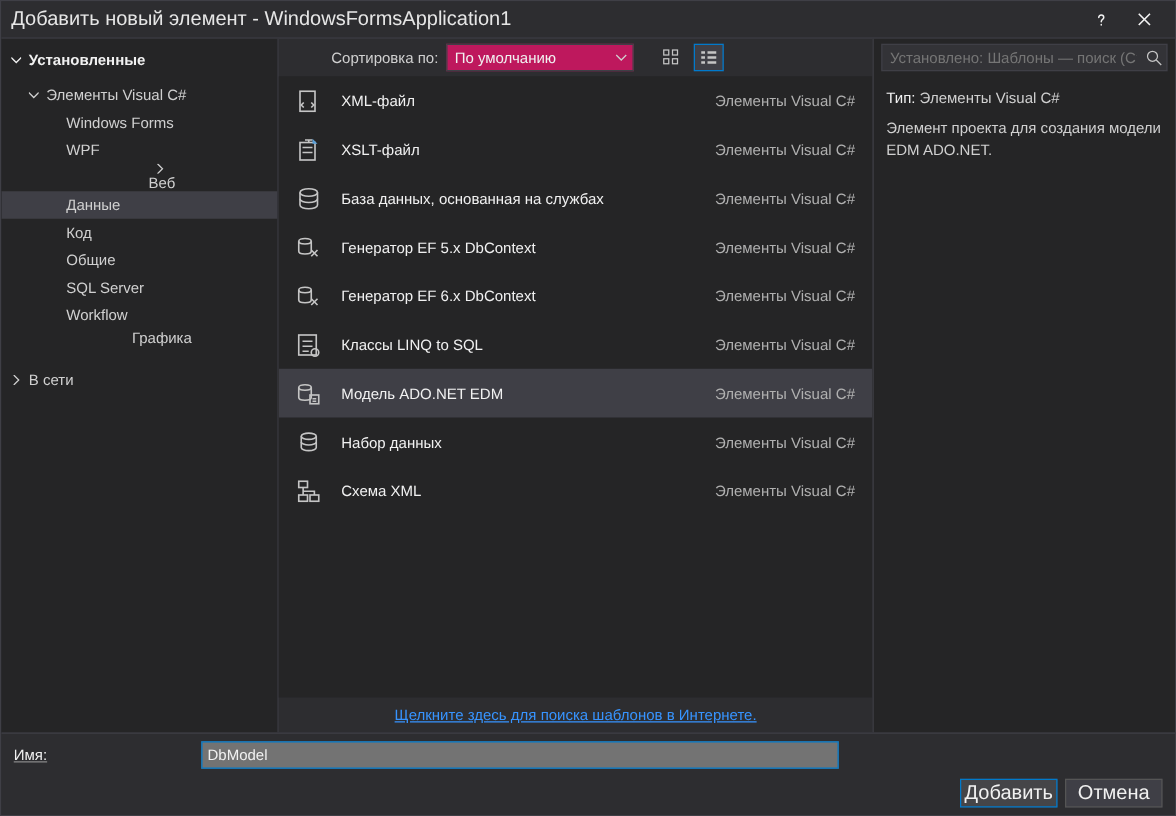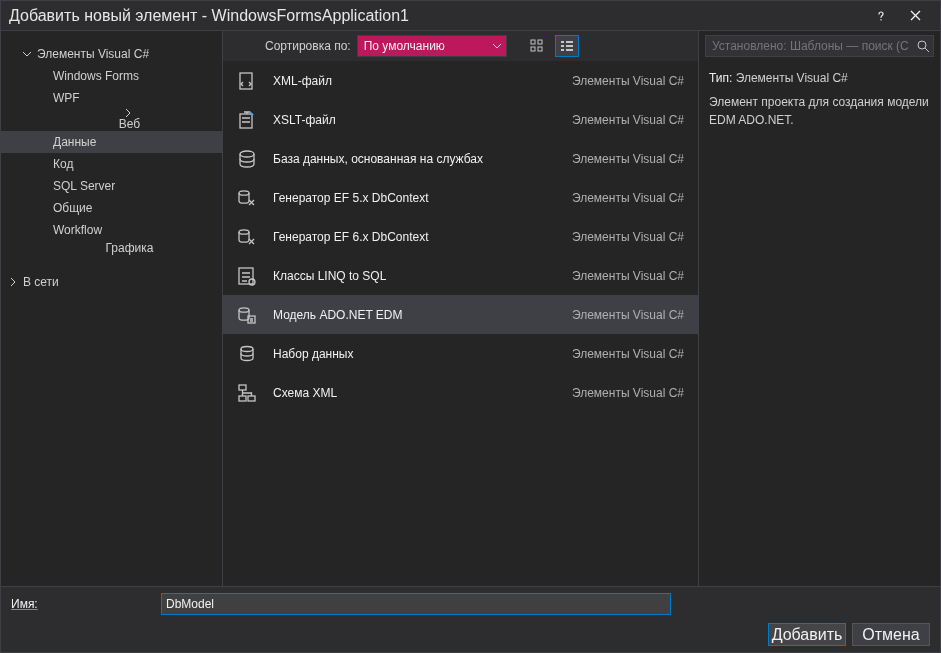--- a/index.html
+++ b/index.html
@@ -154,21 +154,21 @@
     padding: 6px 10px;
     display: flex; flex-direction: column;
     gap: 8px;
     background: #2d2d30;
   }
   .name-row { display: flex; align-items: center; gap: 10px; }
   .name-label { text-decoration: underline; text-decoration-color: #888; width: 140px; }
   .name-input {
     flex: 0 0 510px;
     height: 22px;
-    background: #404040;
+    background: #737373;
     border: 1px solid #007acc;
     color: #f1f1f1;
     padding: 0 4px;
     font-size: 12px;
   }
   .button-row { display: flex; justify-content: flex-end; gap: 6px; }
   .btn {
     min-width: 78px; height: 23px;
     background: #3f3f46;
     border: 1px solid #555;
@@ -192,20 +192,28 @@
     <svg width="11" height="11" viewBox="0 0 11 11">
         <path d="M1 1l9 9M10 1l-9 9" stroke-width="1.3"></path>
       </svg>
   </div>
 </div>
 
 <div class="dialog-body">
   <div class="main-area">
 
     <div class="tree">
+      <div class="tree-row header">
+        <span class="expander">
+            <svg width="8" height="8" viewBox="0 0 8 8">
+              <path d="M0 2l4 4 4-4" fill="none" stroke="#f1f1f1"></path>
+            </svg>
+          </span>
+        <span>Установленные</span>
+      </div>
       <div style="height:6px"></div>
       <div class="tree-row indent-1">
         <span class="expander">
             <svg width="8" height="8" viewBox="0 0 8 8">
               <path d="M0 2l4 4 4-4" fill="none" stroke="#d0d0d0"></path>
             </svg>
           </span>
         <span>Элементы Visual C#</span>
       </div>
       <div class="tree-row indent-3">
@@ -222,24 +230,24 @@
           </span>
         <span>Веб</span>
       </div>
       <div class="tree-row indent-3 selected">
           <span>Данные</span>
         </div>
       <div class="tree-row indent-3">
           <span>Код</span>
         </div>
       <div class="tree-row indent-3">
+          <span>Общие</span>
+        </div>
+      <div class="tree-row indent-3">
           <span>SQL Server</span>
-        </div>
-      <div class="tree-row indent-3">
-          <span>Общие</span>
         </div>
       <div class="tree-row indent-3">
           <span>Workflow</span>
         </div>
       <div class="tree-row indent-2">
           <span>Графика</span>
         </div>
       <div style="height:8px"></div>
       <div class="tree-row" style="padding-left:6px">
         <span class="expander">
@@ -377,20 +385,23 @@
                 <rect x="12" y="14" width="7" height="5" stroke="#c5c5c5" fill="none" stroke-width="1.3"></rect>
                 <rect x="3" y="14" width="7" height="5" stroke="#c5c5c5" fill="none" stroke-width="1.3"></rect>
                 <path d="M6.5 8v3h9v3M6.5 11v3" stroke="#c5c5c5" fill="none" stroke-width="1.3"></path>
               </svg>
             </span>
             <span class="tpl-name">Схема XML</span>
             <span class="tpl-cat">Элементы Visual C#</span>
           </div>
         </div>
 
+      <div class="online-link">
+        <a>Щелкните здесь для поиска шаблонов в Интернете.</a>
+      </div>
     </div>
 
     <div class="desc-pane">
       <div class="search-wrap" style="position:relative">
         <input class="search-box" placeholder="Установлено: Шаблоны — поиск (Ctrl+E)" style="">
         <span class="search-icon">
           <svg width="13" height="13" viewBox="0 0 13 13">
               <circle cx="5" cy="5" r="4" fill="none" stroke="#c5c5c5"></circle>
               <path d="M8 8l4 4" stroke="#c5c5c5"></path>
             </svg>

